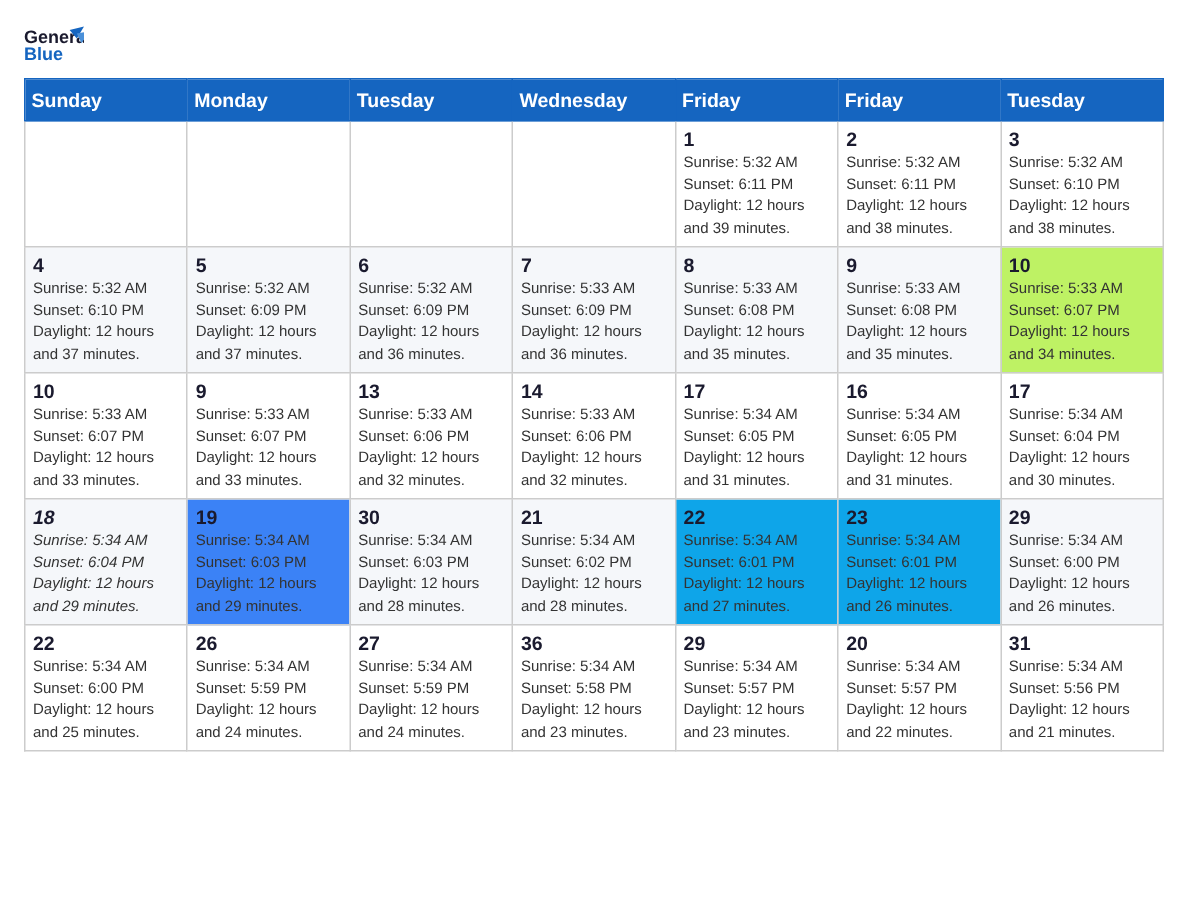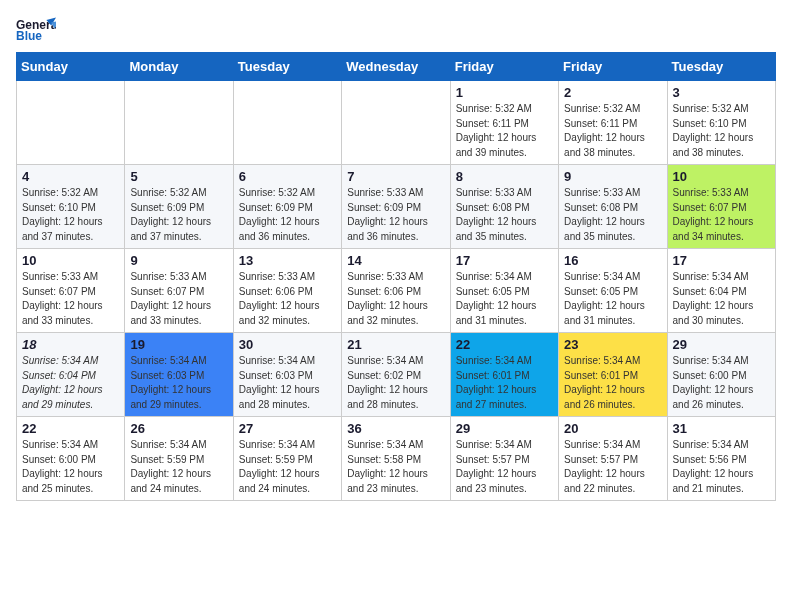--- a/index.html
+++ b/index.html
@@ -271,21 +271,21 @@
 Daylight: 12 hours
 and 28 minutes.</div>
         </td>
         <td style="background: #0ea5e9;">
           <span class="day-num">22</span>
           <div class="day-info" style="white-space: pre-line;">Sunrise: 5:34 AM
 Sunset: 6:01 PM
 Daylight: 12 hours
 and 27 minutes.</div>
         </td>
-        <td style="background: #fde047;">
+        <td style="background: #0ea5e9;">
           <span class="day-num">23</span>
           <div class="day-info" style="white-space: pre-line;">Sunrise: 5:34 AM
 Sunset: 6:01 PM
 Daylight: 12 hours
 and 26 minutes.</div>
         </td>
         <td style="background: rgb(245, 247, 250);">
           <span class="day-num">29</span>
           <div class="day-info" style="white-space: pre-line;">Sunrise: 5:34 AM
 Sunset: 6:00 PM

